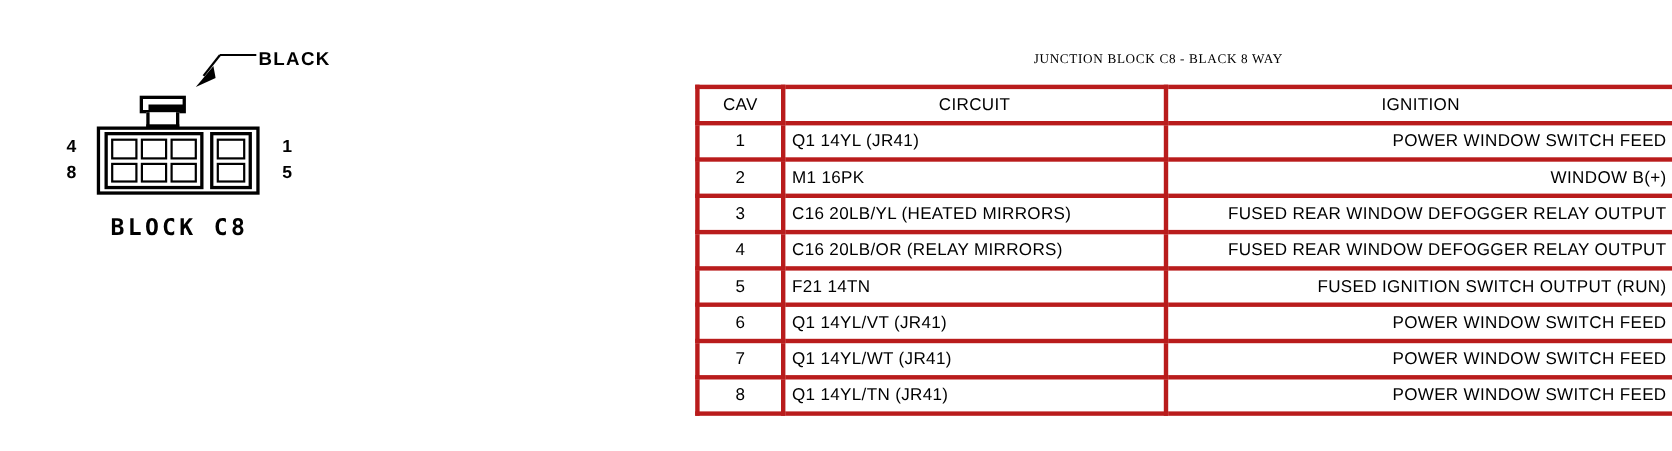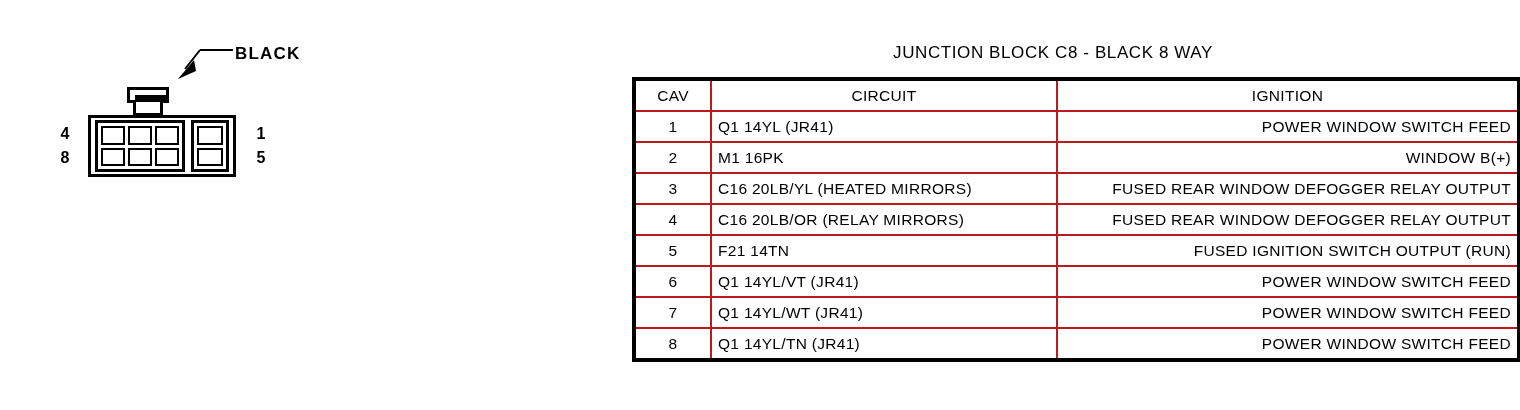--- a/index.html
+++ b/index.html
@@ -151,34 +151,35 @@
 
   
   #table-panel {
     position: absolute;
     left: 632px;
     top: 44px;
     width: 842px;
   }
   #table-title {
     text-align: center;
-    font-size: 17px;
+    font-size: 12px;
     letter-spacing: 0.6px;
     line-height: 18px;
     margin-bottom: 15px;
     white-space: nowrap;
+    font-family: Liberation Serif, serif;
   }
   #pinout-table {
     border-collapse: collapse;
     width: 841px;
     table-layout: fixed;
     border: 4px solid #000;
   }
   #pinout-table td, #pinout-table th {
-    border: 2px solid #b91c1c;
+    border: 4px solid #b91c1c;
     height: 29px;
     padding: 0 6px;
     font-size: 15.5px;
     font-weight: normal;
     letter-spacing: 0.3px;
     white-space: nowrap;
     overflow: hidden;
   }
   .col-cav      { width: 62px;  text-align: center; }
   .col-circuit  { width: 332px; text-align: left; }
@@ -225,20 +226,21 @@
     <div>4</div>
     <div>8</div>
   </div>
 
   <div class="pin-col" id="pin-col-right">
     <div>1</div>
     <div>5</div>
   </div>
 
   <div id="connector-caption">
+    <div>BLOCK C8</div>
   </div>
 </div>
 
 <div id="table-panel">
   <div id="table-title">JUNCTION BLOCK C8 - BLACK 8 WAY</div>
 
   <table id="pinout-table">
     <thead>
       <tr>
         <th class="col-cav">CAV</th>

